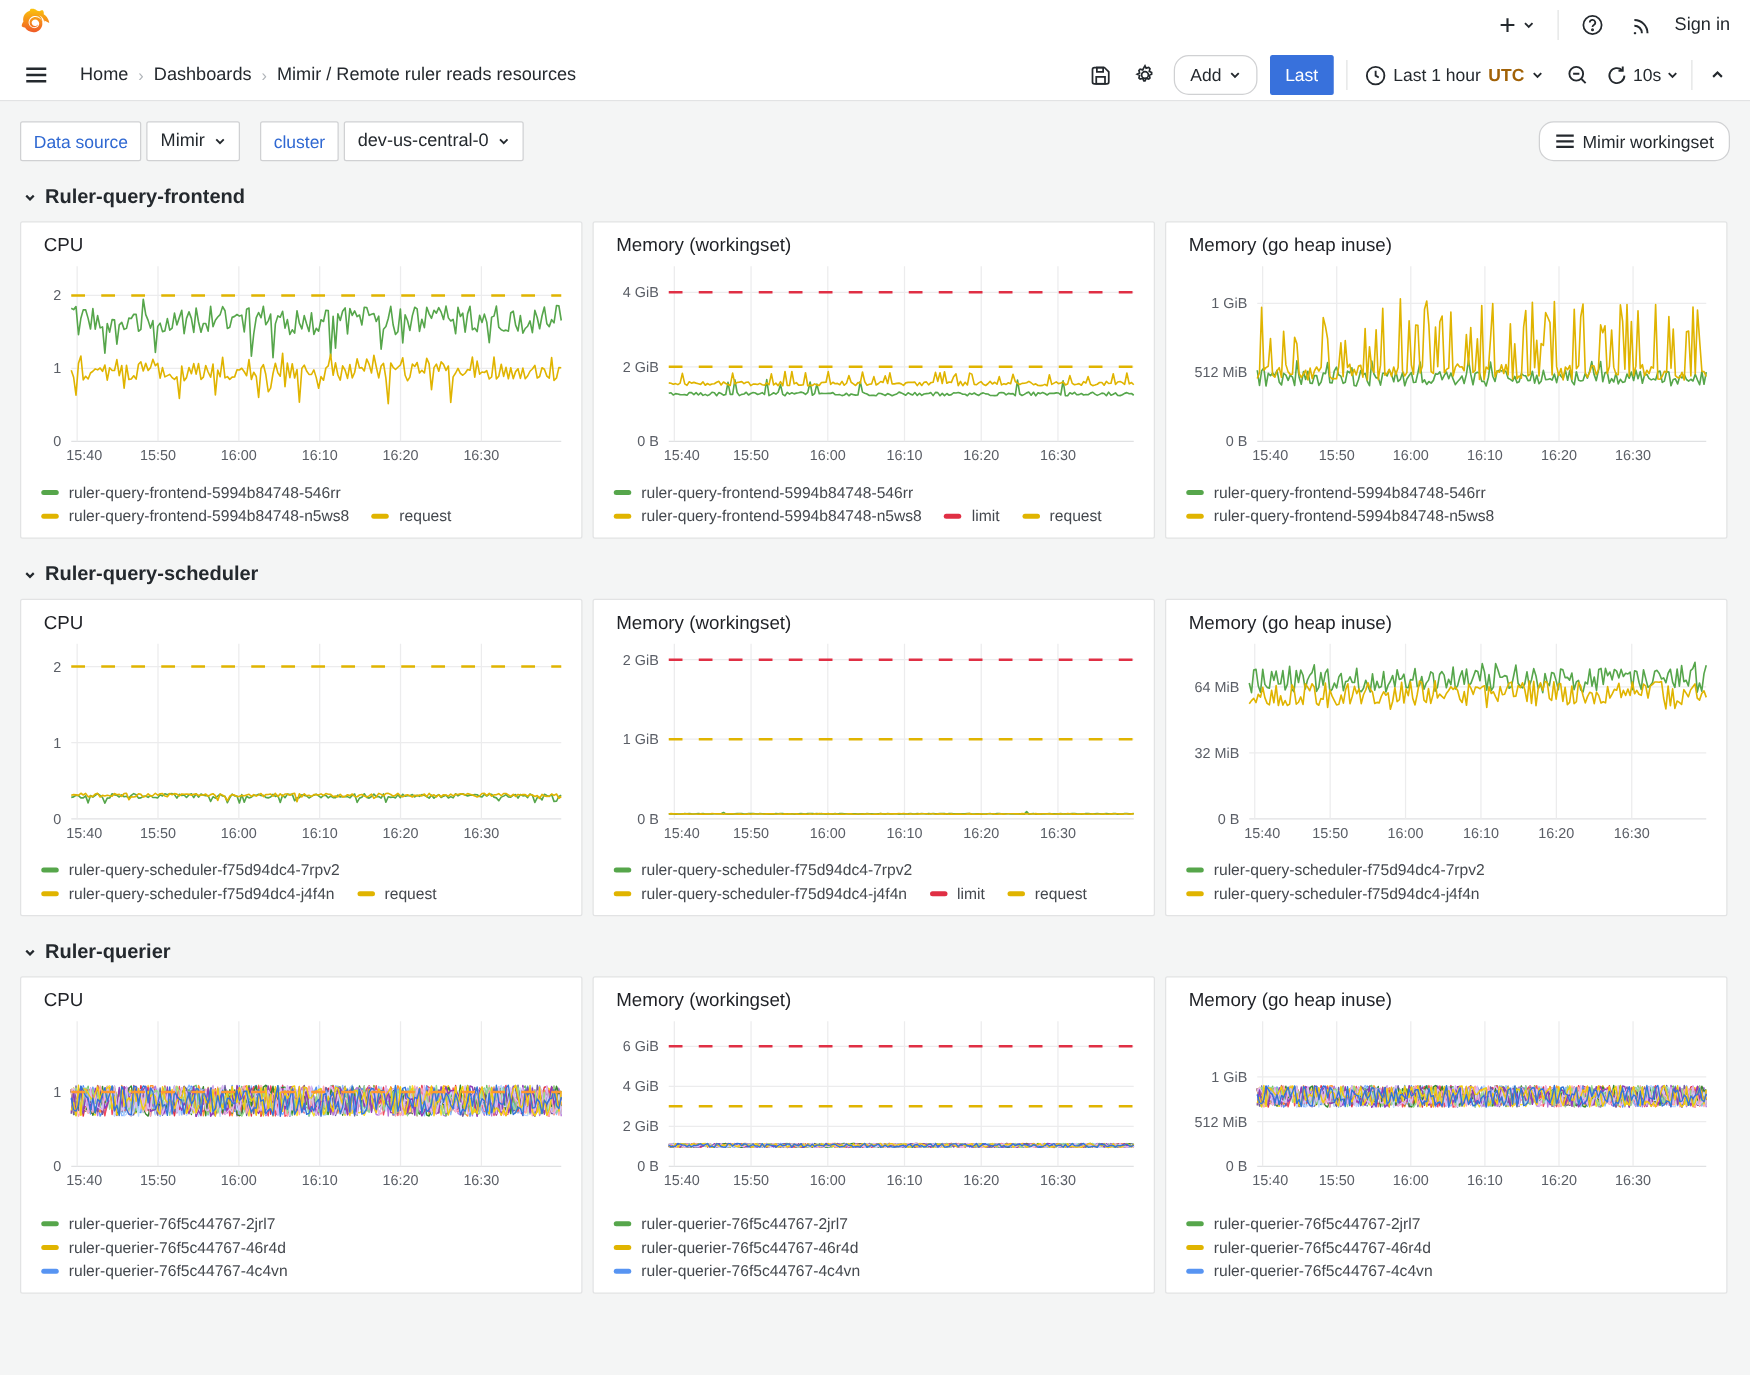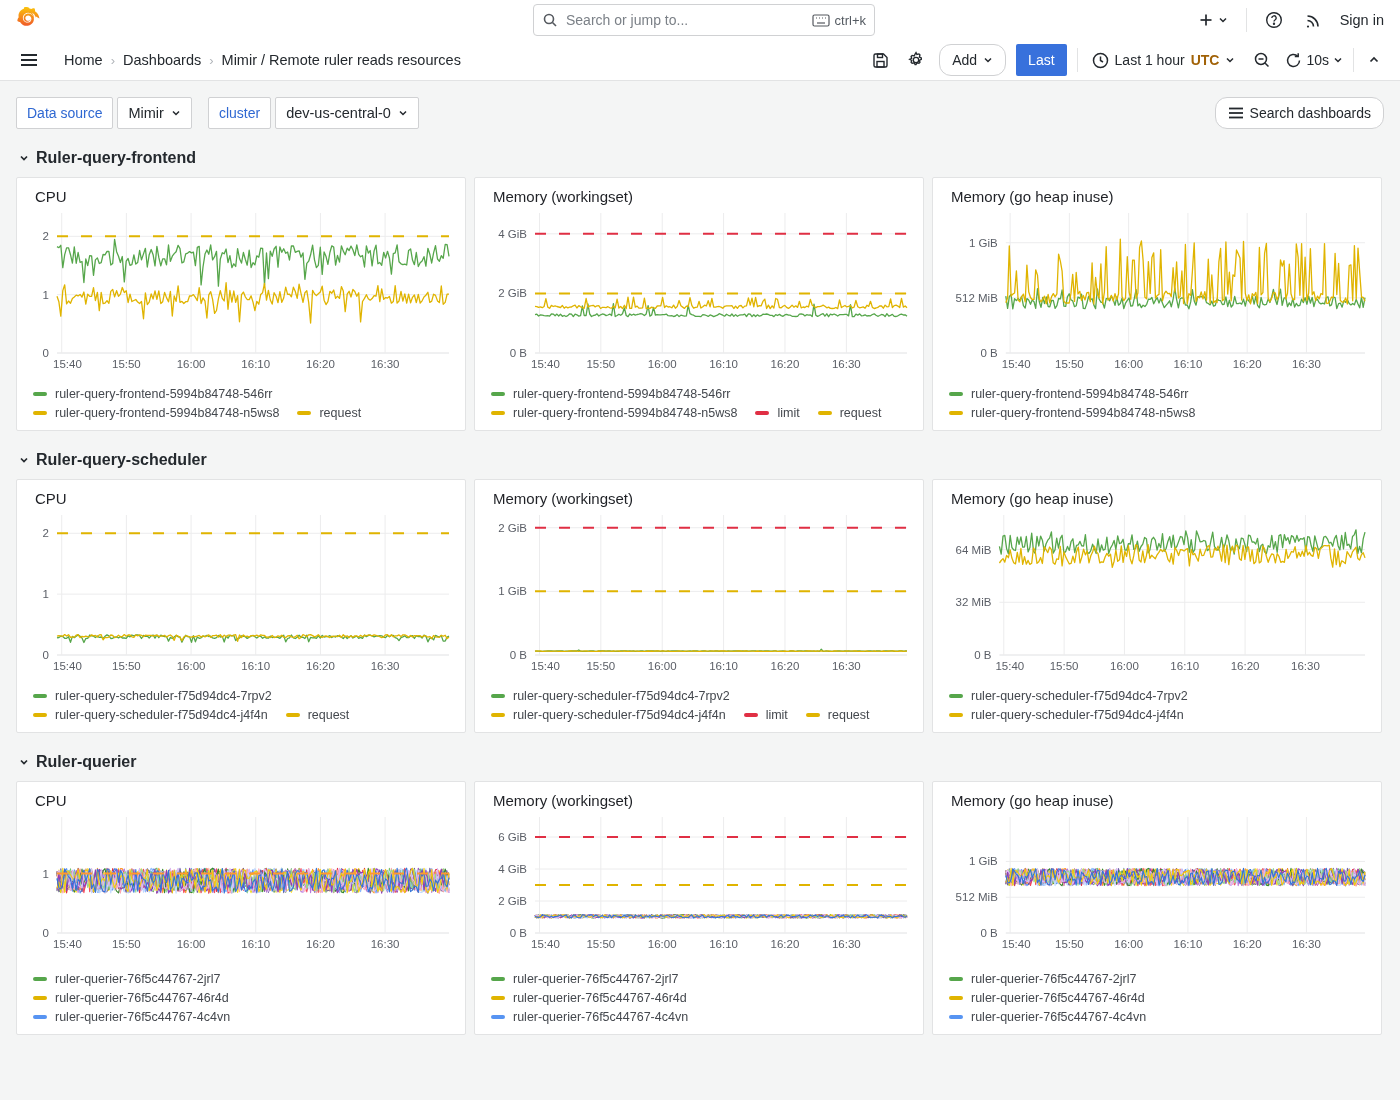--- a/index.html
+++ b/index.html
@@ -95,40 +95,20 @@
     <span style="cursor:pointer">
       <svg width="26" height="26" viewBox="0 0 24 24">
         <defs>
           <linearGradient id="gl" x1="0" y1="1" x2="0" y2="0">
             <stop offset="0" stop-color="#f05a28"></stop>
               <stop offset="1" stop-color="#fbca0a"></stop>
           </linearGradient>
         </defs>
         <path fill="url(#gl)" d="M21.6 10.6c-.1-.6-.2-1.3-.5-2.1-.3-.8-.7-1.6-1.3-2.4-.6-.8-1.4-1.5-2.3-2.1.4-1.5-.5-2.8-.5-2.8-1.5-.1-2.4.5-2.8.7l-.6-.2c-.3-.1-.6-.2-.9-.2C11.8.4 11 .3 10.7.3 10.1-1 8.6-1 8.6-1l.1.1S7.4.2 7.2 1.5c-1.1.4-2.2 1-3 1.9C3 4.6 2.3 6.2 2.3 8c0 .5.1 1 .2 1.5-1.4 1.8-1.2 3.5-1.2 3.5 1.1 1 2.4.9 2.4.9.6 1.1 1.5 2 2.7 2.6 1.3.7 2.9 1 4.4.8 1.6-.2 3-.9 4-2 1-1 1.6-2.4 1.7-3.8.1-1.5-.4-2.9-1.4-3.9-1-1-2.3-1.6-3.6-1.6-1.3 0-2.5.5-3.3 1.4-.8.8-1.2 1.9-1.1 3 0 1 .5 1.9 1.2 2.5.7.6 1.5.9 2.4.8.8 0 1.5-.4 2-.9.2-.3.4-.5.5-.8.1-.2.1-.4.1-.6-.1.2-.2.4-.4.6-.4.5-1.1.8-1.8.8-.7 0-1.3-.3-1.8-.8-.5-.5-.7-1.1-.7-1.8.1-1.3 1.2-2.3 2.6-2.3 1.6 0 2.9 1.3 3 2.9.1 1.7-1.2 3.3-3 3.5-1.9.3-3.8-.8-4.5-2.6-.8-1.9-.2-4.1 1.4-5.3 1.6-1.3 3.9-1.4 5.7-.4 1.7 1 2.7 3 2.5 5 .6-2.3-.3-4.8-2.2-6.2 1 .4 1.9 1.1 2.6 2 .7 1 1.2 2.2 1.2 3.4.1-.5.1-1 .1-1.6z"></path>
       </svg>
-    </span>
-  </div>
-  <div class="searchbox">
-    <span>
-      <svg width="16" height="16" viewBox="0 0 16 16" fill="none" stroke="#55595f" stroke-width="1.6">
-        <circle cx="7" cy="7" r="4.5"></circle>
-          <line x1="10.5" y1="10.5" x2="14" y2="14"></line>
-      </svg>
-    </span>
-    <span class="ph">Search or jump to...</span>
-    <span class="kbd-hint">
-      <svg width="18" height="13" viewBox="0 0 18 13" fill="none" stroke="#55595f" stroke-width="1.2">
-        <rect x="1" y="1" width="16" height="11" rx="1.5"></rect>
-        <line x1="4" y1="4" x2="5" y2="4"></line>
-          <line x1="7" y1="4" x2="8" y2="4"></line>
-          <line x1="10" y1="4" x2="11" y2="4"></line>
-          <line x1="13" y1="4" x2="14" y2="4"></line>
-        <line x1="5" y1="9" x2="13" y2="9"></line>
-      </svg>
-      <span>ctrl+k</span>
     </span>
   </div>
   <div class="topnav-right">
     <button class="icon-btn">
       <svg width="16" height="16" viewBox="0 0 16 16" stroke="#24292e" stroke-width="1.7">
           <line x1="8" y1="2.5" x2="8" y2="13.5"></line>
           <line x1="2.5" y1="8" x2="13.5" y2="8"></line>
         </svg>
       <svg width="10" height="10" viewBox="0 0 10 10" fill="none" stroke="#24292e" stroke-width="1.5">
           <polyline points="2,3.5 5,6.5 8,3.5"></polyline>
@@ -246,21 +226,21 @@
         </svg>
     </span>
   </div>
   <div class="controls-spacer"></div>
   <button class="btn-outline">
     <svg width="16" height="12" viewBox="0 0 16 12" stroke="#24292e" stroke-width="1.8">
         <line x1="1" y1="1.5" x2="15" y2="1.5"></line>
         <line x1="1" y1="6" x2="15" y2="6"></line>
         <line x1="1" y1="10.5" x2="15" y2="10.5"></line>
       </svg>
-    <span>Search dashboards</span>
+    <span>Mimir workingset</span>
   </button>
 </div>
 
 <main class="dash-body" id="rows-root">
     <div class="row-header">
       <svg width="12" height="12" viewBox="0 0 12 12" fill="none" stroke="#24292e" stroke-width="1.7">
         <polyline points="3,4.5 6,7.5 9,4.5"></polyline>
       </svg>
       <span class="row-title">Ruler-query-frontend</span>
     </div>

